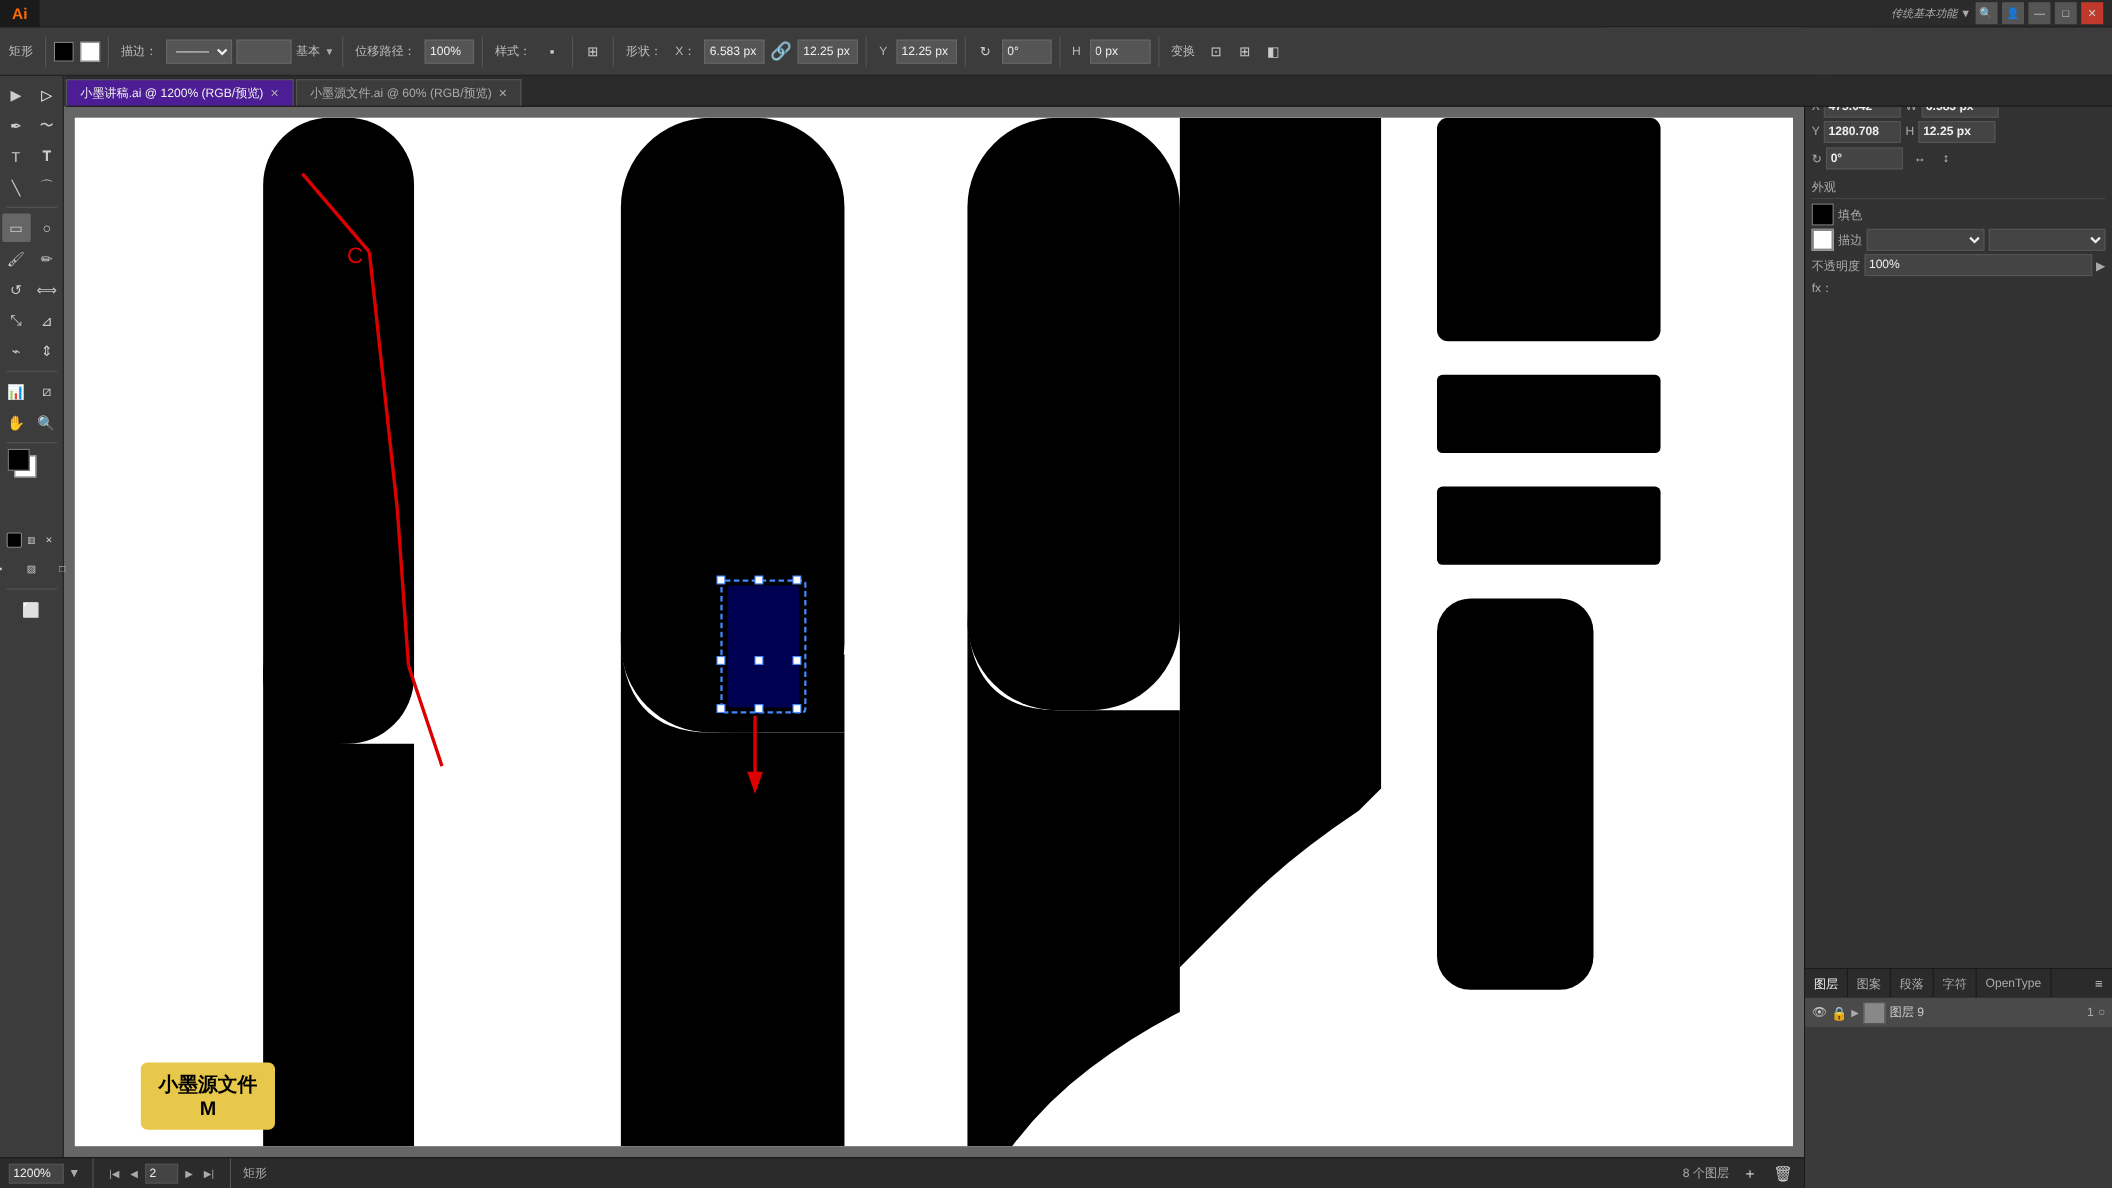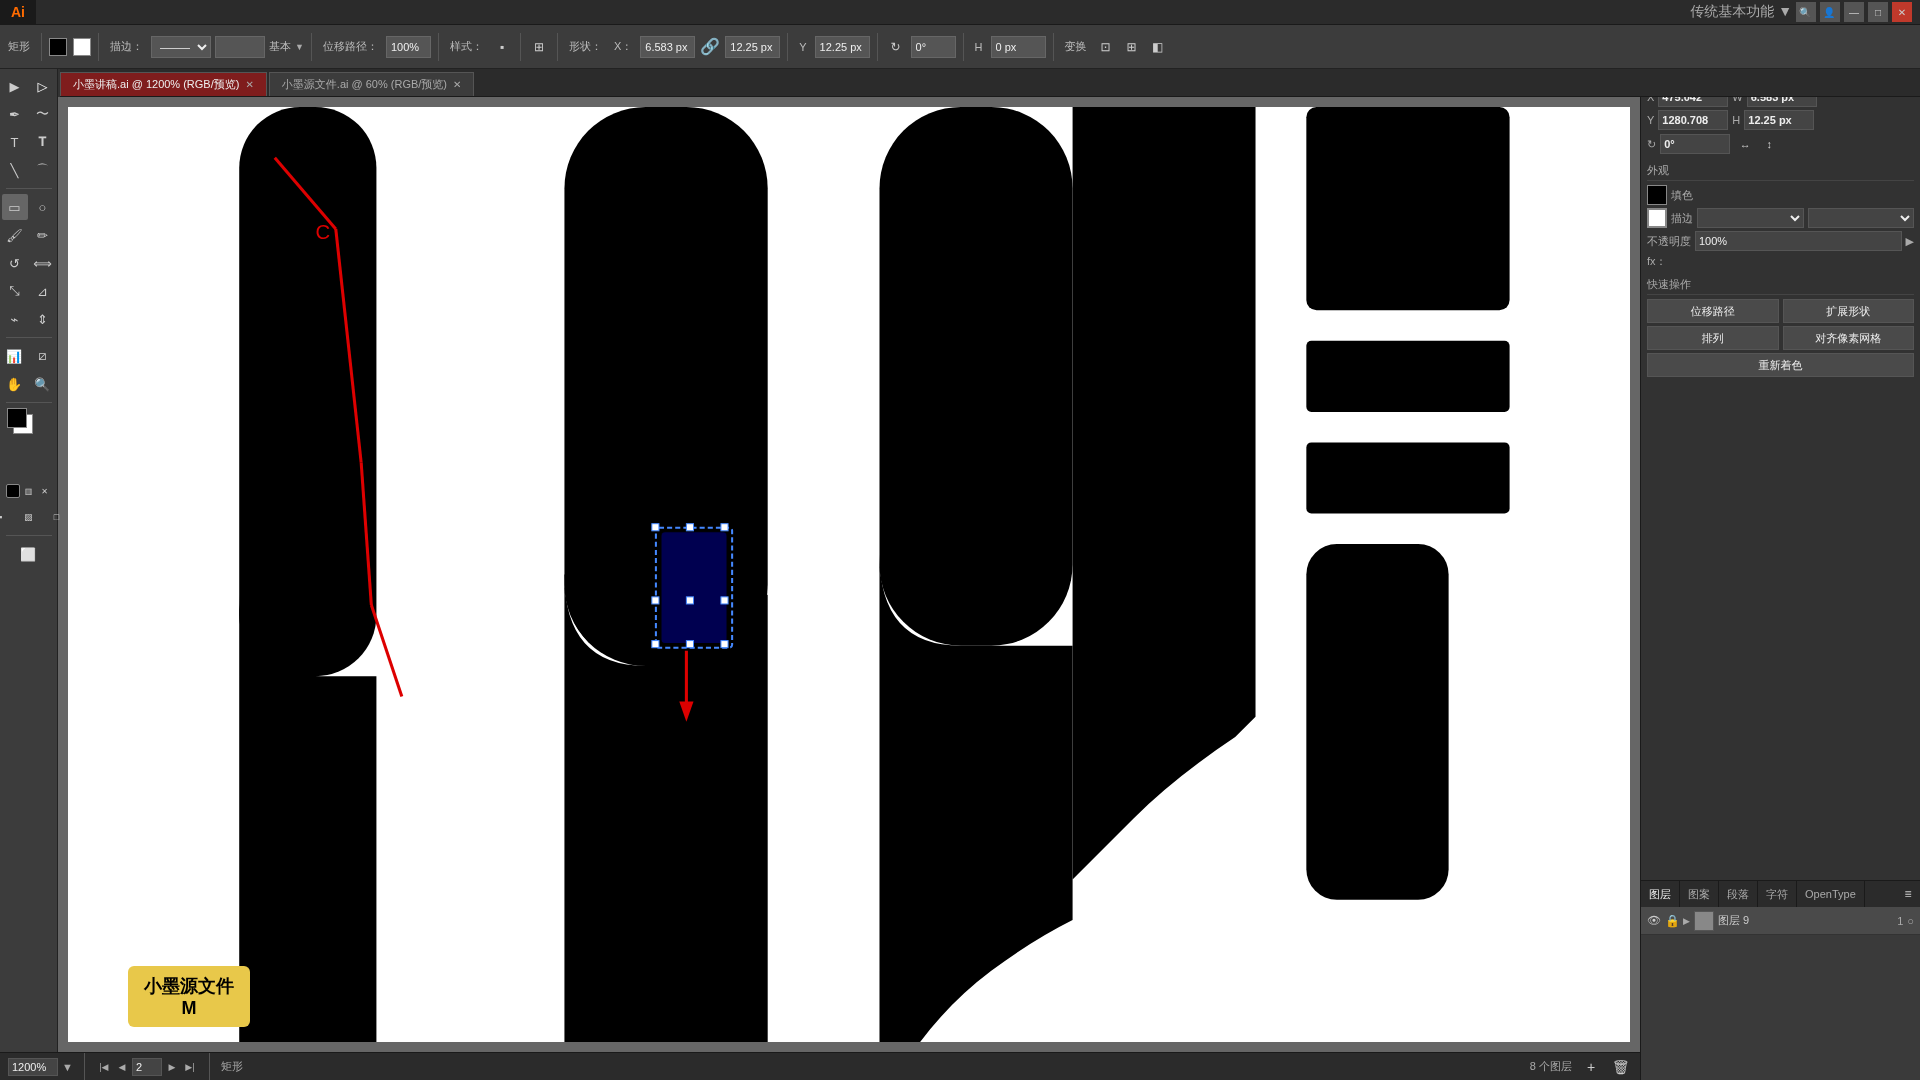--- a/index.html
+++ b/index.html
@@ -33,21 +33,21 @@
     .tb-dropdown { display: flex; align-items: center; }
     .tb-arrow { font-size: 9px; color: #aaa; }
 
     
     #tabs-bar {
       position: absolute; top: 69px; left: 60px; right: 0; height: 28px;
       background: #2b2b2b; display: flex; align-items: flex-end; z-index: 90;
       border-bottom: 1px solid #1a1a1a;
     }
     .tab { height: 24px; padding: 0 12px; background: #3c3c3c; border: 1px solid #555; border-bottom: none; display: flex; align-items: center; gap: 6px; font-size: 11px; color: #aaa; cursor: pointer; margin-right: 2px; }
-    .tab.active { background: #7f1d1d; color: #eee; }
+    .tab.active { background: #4c1d95; color: #eee; }
     .tab-close { font-size: 10px; color: #aaa; }
 
     
     #left-tools {
       position: absolute; top: 69px; left: 0; width: 58px; bottom: 28px;
       background: #3c3c3c; border-right: 1px solid #222; z-index: 80;
       display: flex; flex-direction: column; align-items: center; padding-top: 4px; gap: 2px;
     }
     .tool-row { display: flex; gap: 2px; }
     .tool-btn { width: 26px; height: 26px; display: flex; align-items: center; justify-content: center; cursor: pointer; font-size: 13px; color: #ccc; border-radius: 2px; position: relative; }
@@ -142,21 +142,21 @@
       font-weight: normal;
       white-space: nowrap;
     }
   </style>
 </head>
 <body>
 
 <div id="menu-bar">
   <div class="app-logo">Ai</div>
   <div class="menu-right">
-    <span style="font-size:14px;color:#aaa;">传统基本功能 ▼</span>
+    <span style="font-size:10px;color:#aaa;font-style:italic;">传统基本功能 ▼</span>
     <div style="width:20px;height:20px;background:#555;display:flex;align-items:center;justify-content:center;font-size:10px;cursor:pointer;">🔍</div>
     <div style="width:20px;height:20px;background:#555;display:flex;align-items:center;justify-content:center;font-size:10px;cursor:pointer;">👤</div>
     <div style="width:20px;height:20px;background:#555;display:flex;align-items:center;justify-content:center;font-size:10px;cursor:pointer;">—</div>
     <div style="width:20px;height:20px;background:#555;display:flex;align-items:center;justify-content:center;font-size:10px;cursor:pointer;">□</div>
     <div style="width:20px;height:20px;background:#c0392b;display:flex;align-items:center;justify-content:center;font-size:10px;cursor:pointer;">✕</div>
   </div>
 </div>
 
 <div id="toolbar">
   <span class="tb-label">矩形</span>
@@ -417,32 +417,20 @@
       <div class="panel-row">
         <span class="panel-label">不透明度</span>
         <input class="panel-input" value="100%" style="width: 50px;">
         <span style="font-size:11px;color:#aaa;cursor:pointer;">▶</span>
       </div>
       <div class="panel-row">
         <span class="panel-label">fx：</span>
       </div>
     </div>
 
-    <div class="panel-section">
-      <div class="panel-section-title">快速操作</div>
-      <div style="display:flex;gap:4px;margin-bottom:3px;">
-        <button class="panel-btn" style="flex:1;">位移路径</button>
-        <button class="panel-btn" style="flex:1;">扩展形状</button>
-      </div>
-      <div style="display:flex;gap:4px;margin-bottom:3px;">
-        <button class="panel-btn" style="flex:1;">排列</button>
-        <button class="panel-btn" style="flex:1;">对齐像素网格</button>
-      </div>
-      <button class="panel-btn full">重新着色</button>
-    </div>
   </div>
 
   <div id="layers-panel">
     <div class="layers-tabs">
       <div class="layers-tab active">图层</div>
       <div class="layers-tab">图案</div>
       <div class="layers-tab">段落</div>
       <div class="layers-tab">字符</div>
       <div class="layers-tab">OpenType</div>
       <div style="flex:1;"></div>

